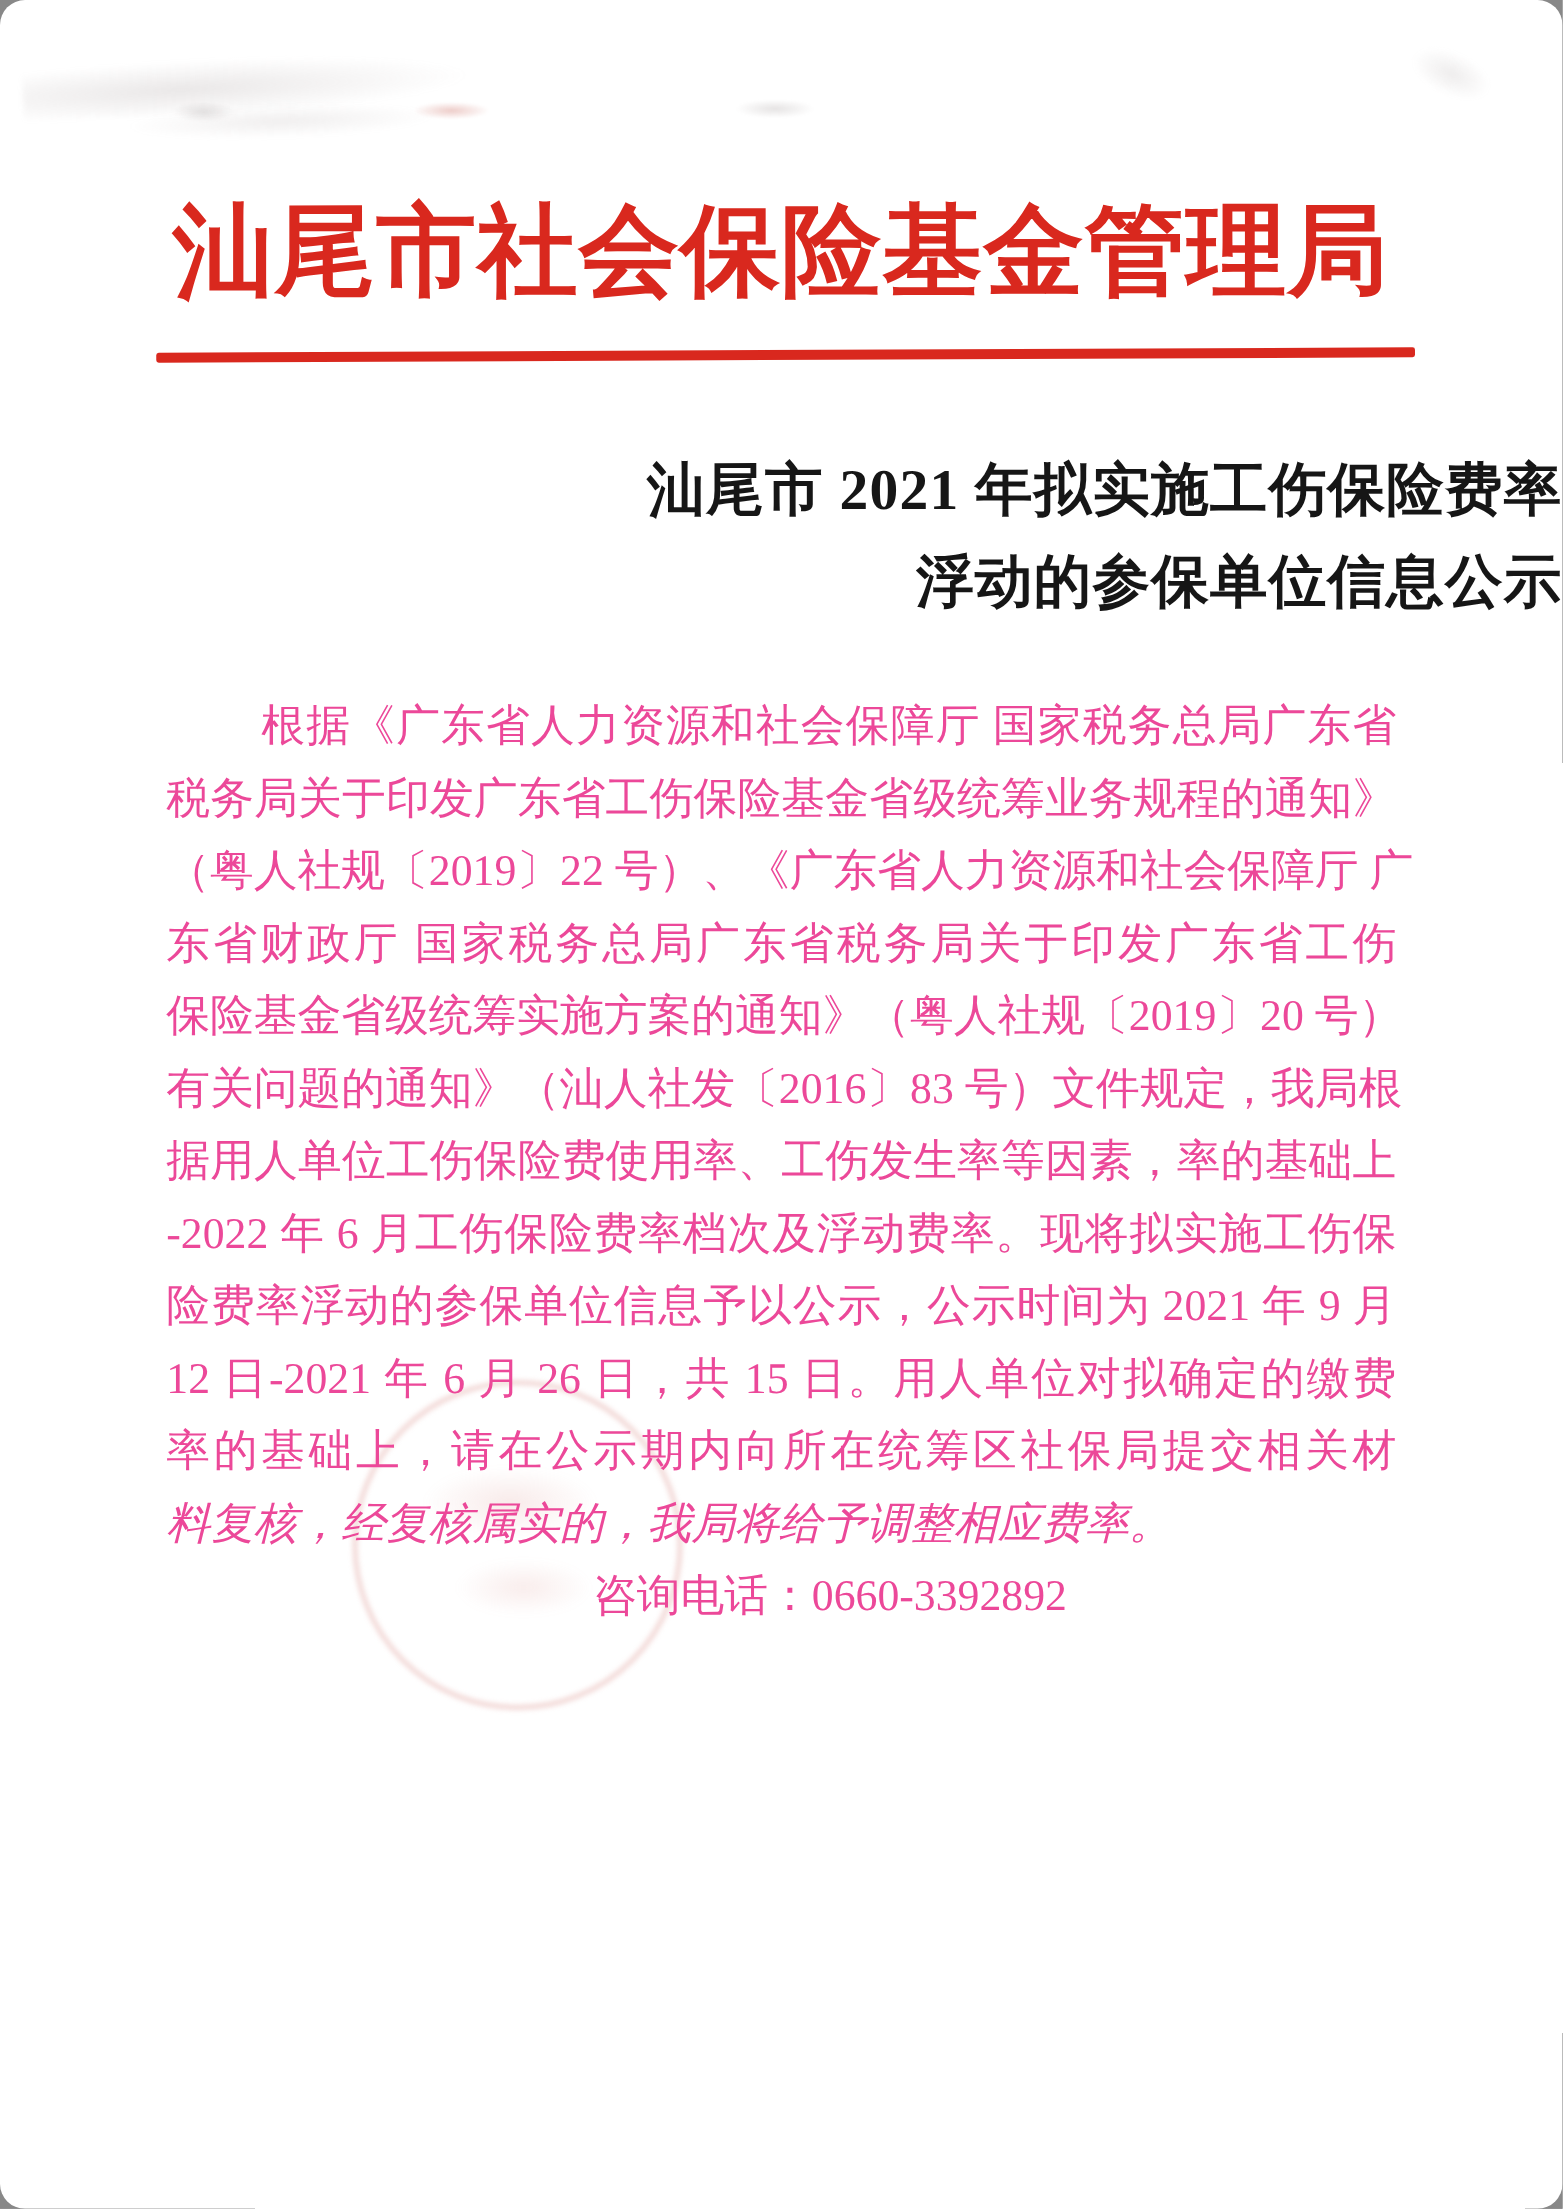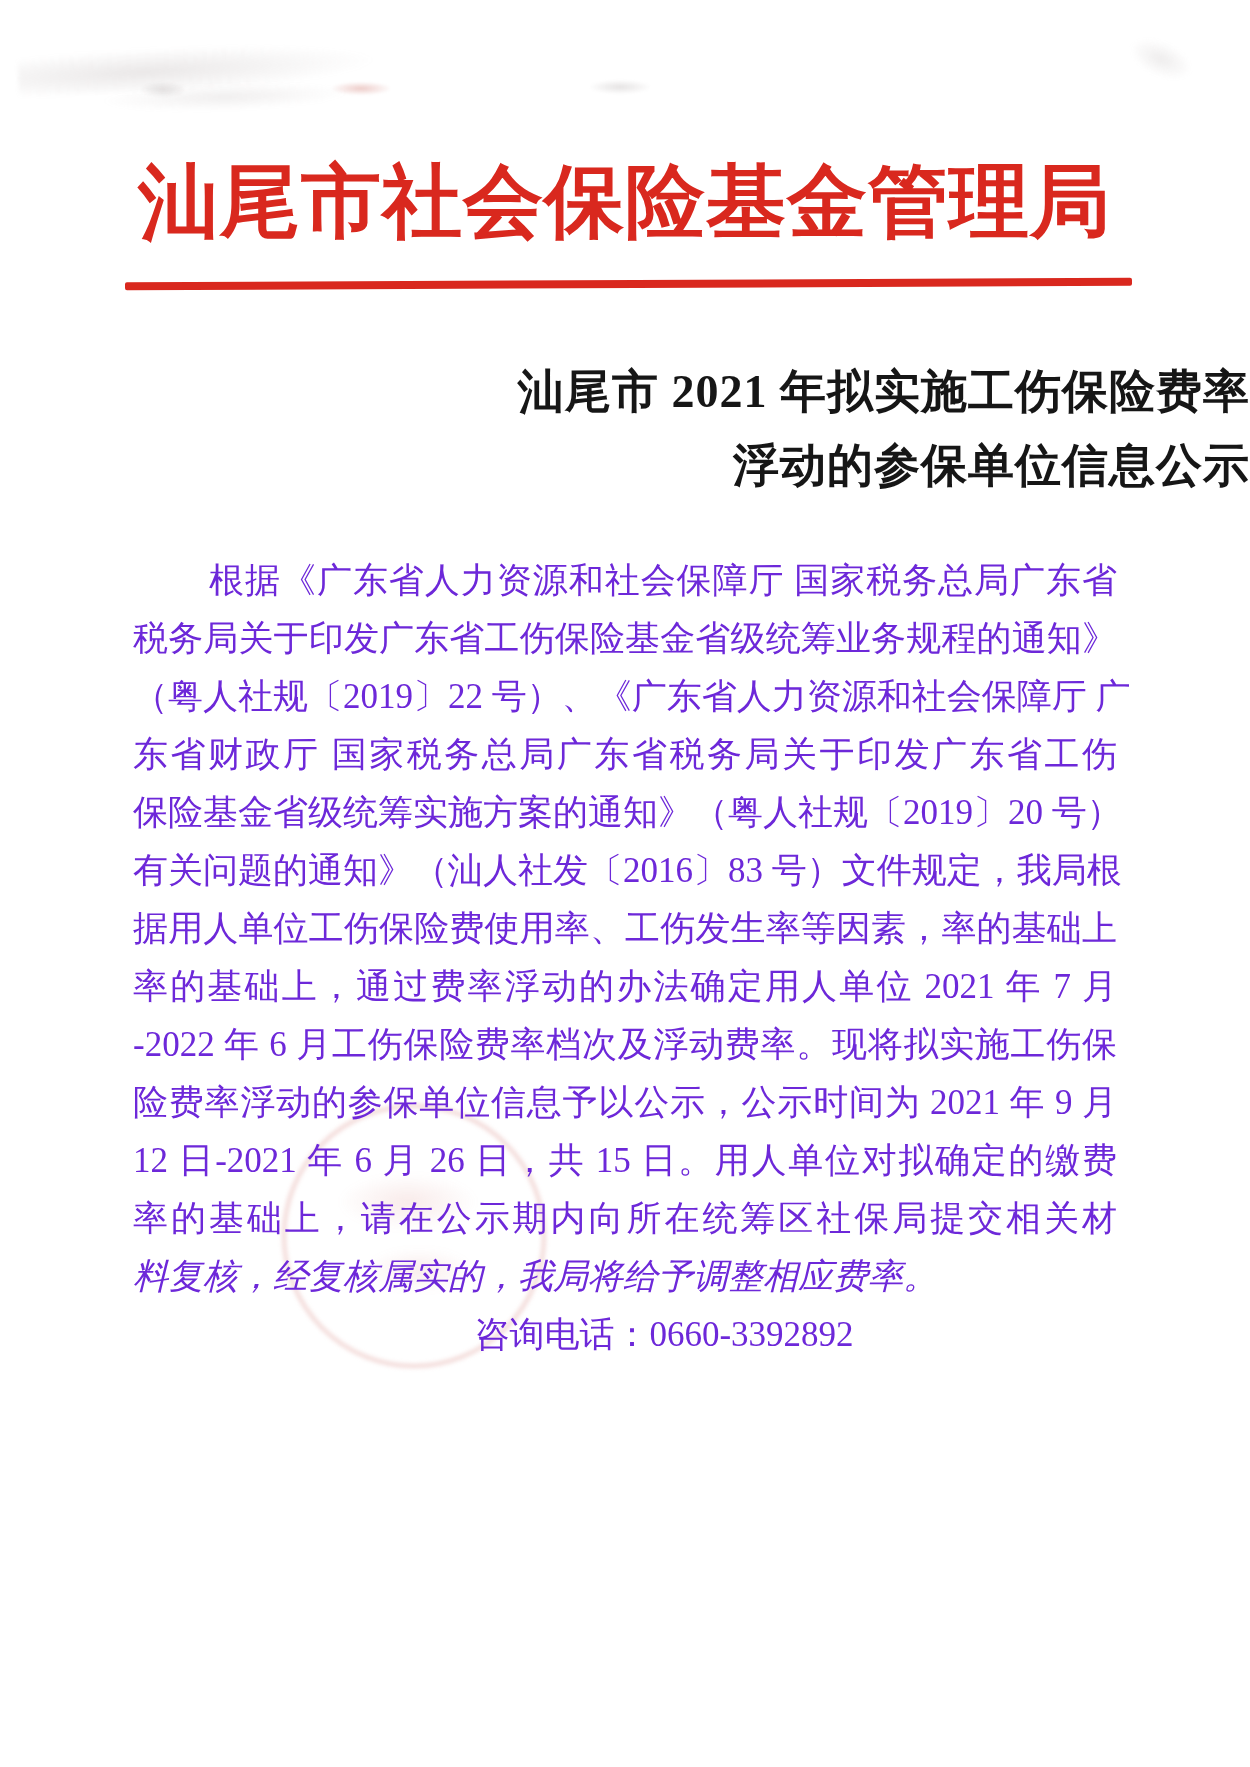--- a/index.html
+++ b/index.html
@@ -7,20 +7,21 @@
     padding: 0;
     background: #888;
   }
   .page {
     position: relative;
     width: 1250px;
     height: 1767px;
     background: #ffffff;
     overflow: hidden;
     font-family: "Liberation Serif", "DejaVu Serif", serif;
+    border-radius: 20px;
   }
 
   
   .artifact { position: absolute; pointer-events: none; }
   .smudge-a {
     left: 18px; top: 46px; width: 360px; height: 42px;
     background: radial-gradient(ellipse at 35% 55%, rgba(150,138,138,0.20), rgba(150,138,138,0) 70%);
     filter: blur(2px); transform: rotate(-3deg);
   }
   .smudge-b {
@@ -108,21 +109,21 @@
     white-space: nowrap;
   }
 
   
   .doc-body {
     position: absolute;
     top: 552px; left: 133px;
     width: 984px;
     font-size: 35px;
     line-height: 58px;
-    color: #6d28d9;
+    color: #ec4899;
   }
   .body-line {
     height: 58px;
     text-align: justify;
     text-align-last: justify;
     white-space: nowrap;
   }
   .body-line.first-indent { padding-left: 76px; }
   .body-line.short { text-align: left; text-align-last: left; font-style: italic; }
   .contact-line {
@@ -159,21 +160,20 @@
   </div>
 
   <div class="doc-body">
     <div class="body-line first-indent">根据《广东省人力资源和社会保障厅 国家税务总局广东省</div>
     <div class="body-line">税务局关于印发广东省工伤保险基金省级统筹业务规程的通知》</div>
     <div class="body-line">（粤人社规〔2019〕22 号）、《广东省人力资源和社会保障厅 广</div>
     <div class="body-line">东省财政厅 国家税务总局广东省税务局关于印发广东省工伤</div>
     <div class="body-line">保险基金省级统筹实施方案的通知》（粤人社规〔2019〕20 号）</div>
     <div class="body-line">有关问题的通知》（汕人社发〔2016〕83 号）文件规定，我局根</div>
     <div class="body-line">据用人单位工伤保险费使用率、工伤发生率等因素，率的基础上</div>
-    <div class="body-line">率的基础上，通过费率浮动的办法确定用人单位 2021 年 7 月</div>
     <div class="body-line">-2022 年 6 月工伤保险费率档次及浮动费率。现将拟实施工伤保</div>
     <div class="body-line">险费率浮动的参保单位信息予以公示，公示时间为 2021 年 9 月</div>
     <div class="body-line">12 日-2021 年 6 月 26 日，共 15 日。用人单位对拟确定的缴费</div>
     <div class="body-line">率的基础上，请在公示期内向所在统筹区社保局提交相关材</div>
     <div class="body-line short">料复核，经复核属实的，我局将给予调整相应费率。</div>
     <div class="contact-line">咨询电话：0660-3392892</div>
   </div>
 
 </div>
 

